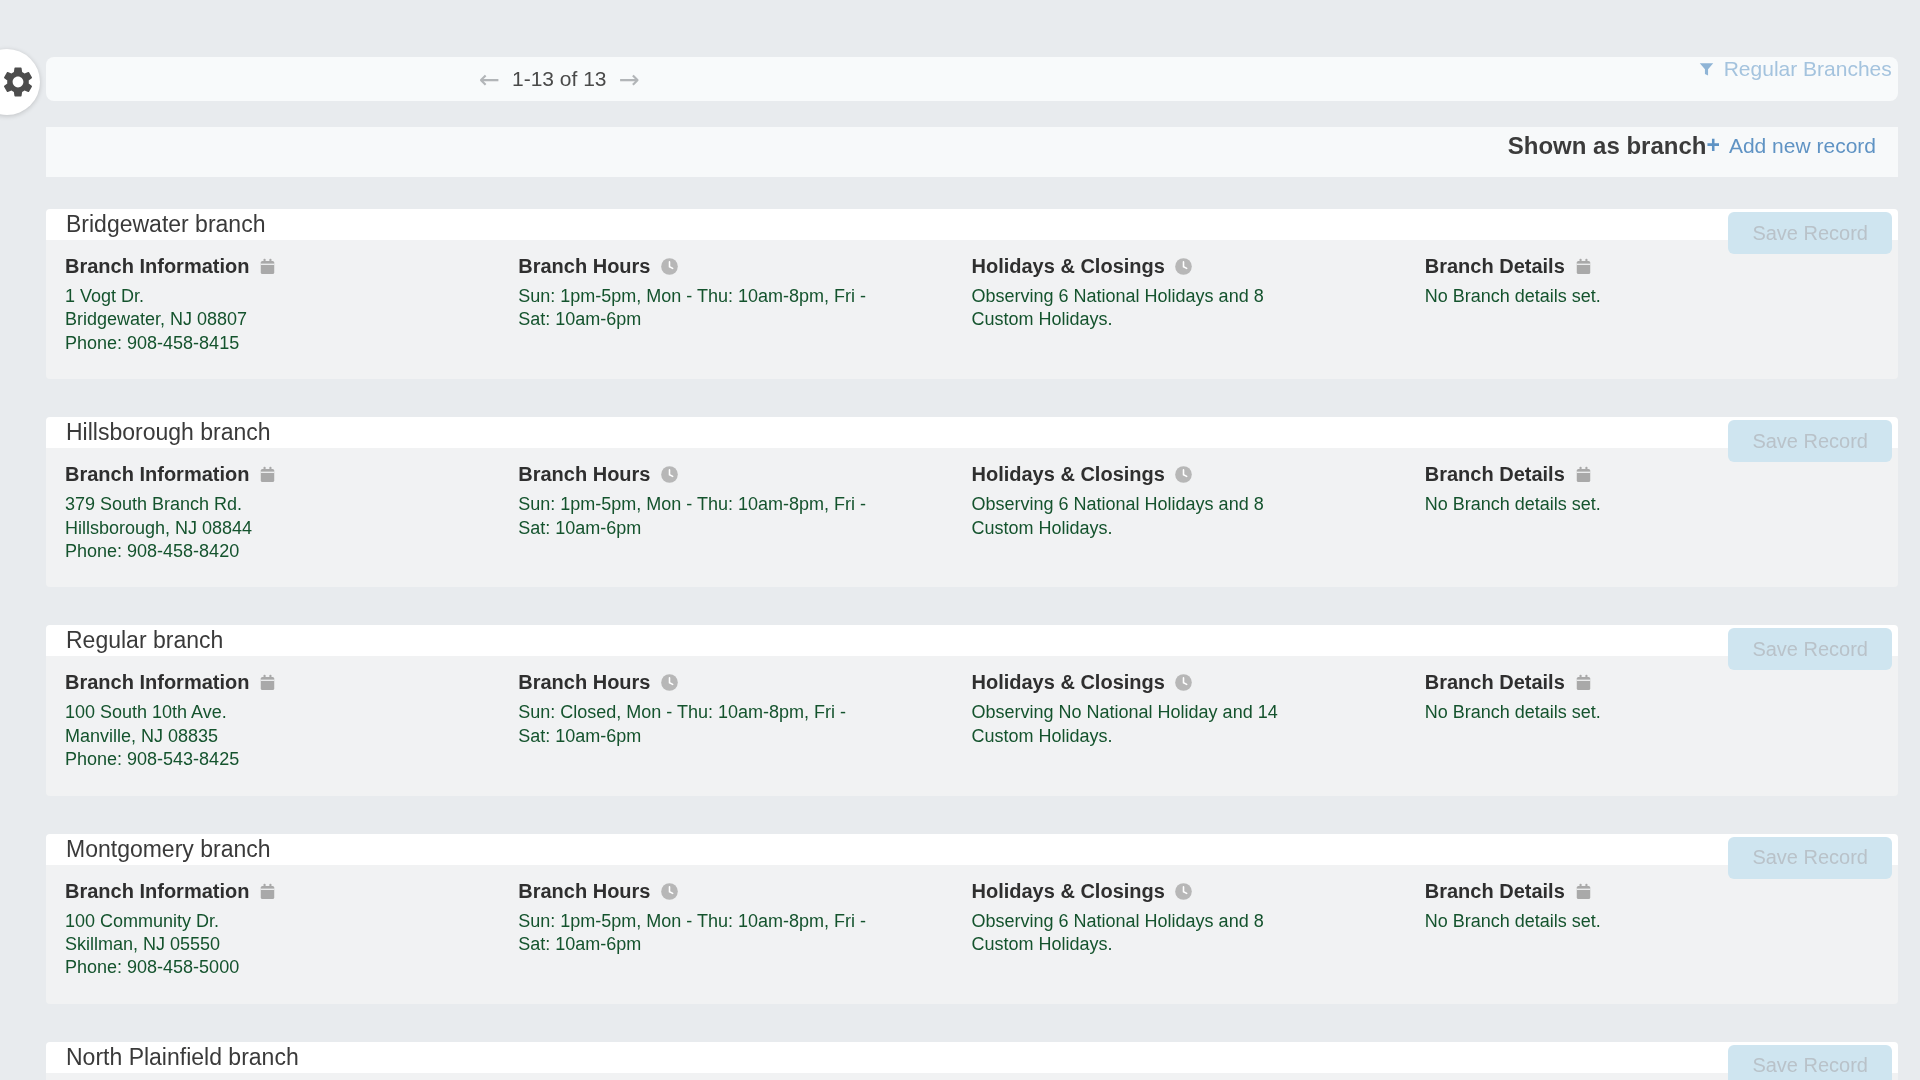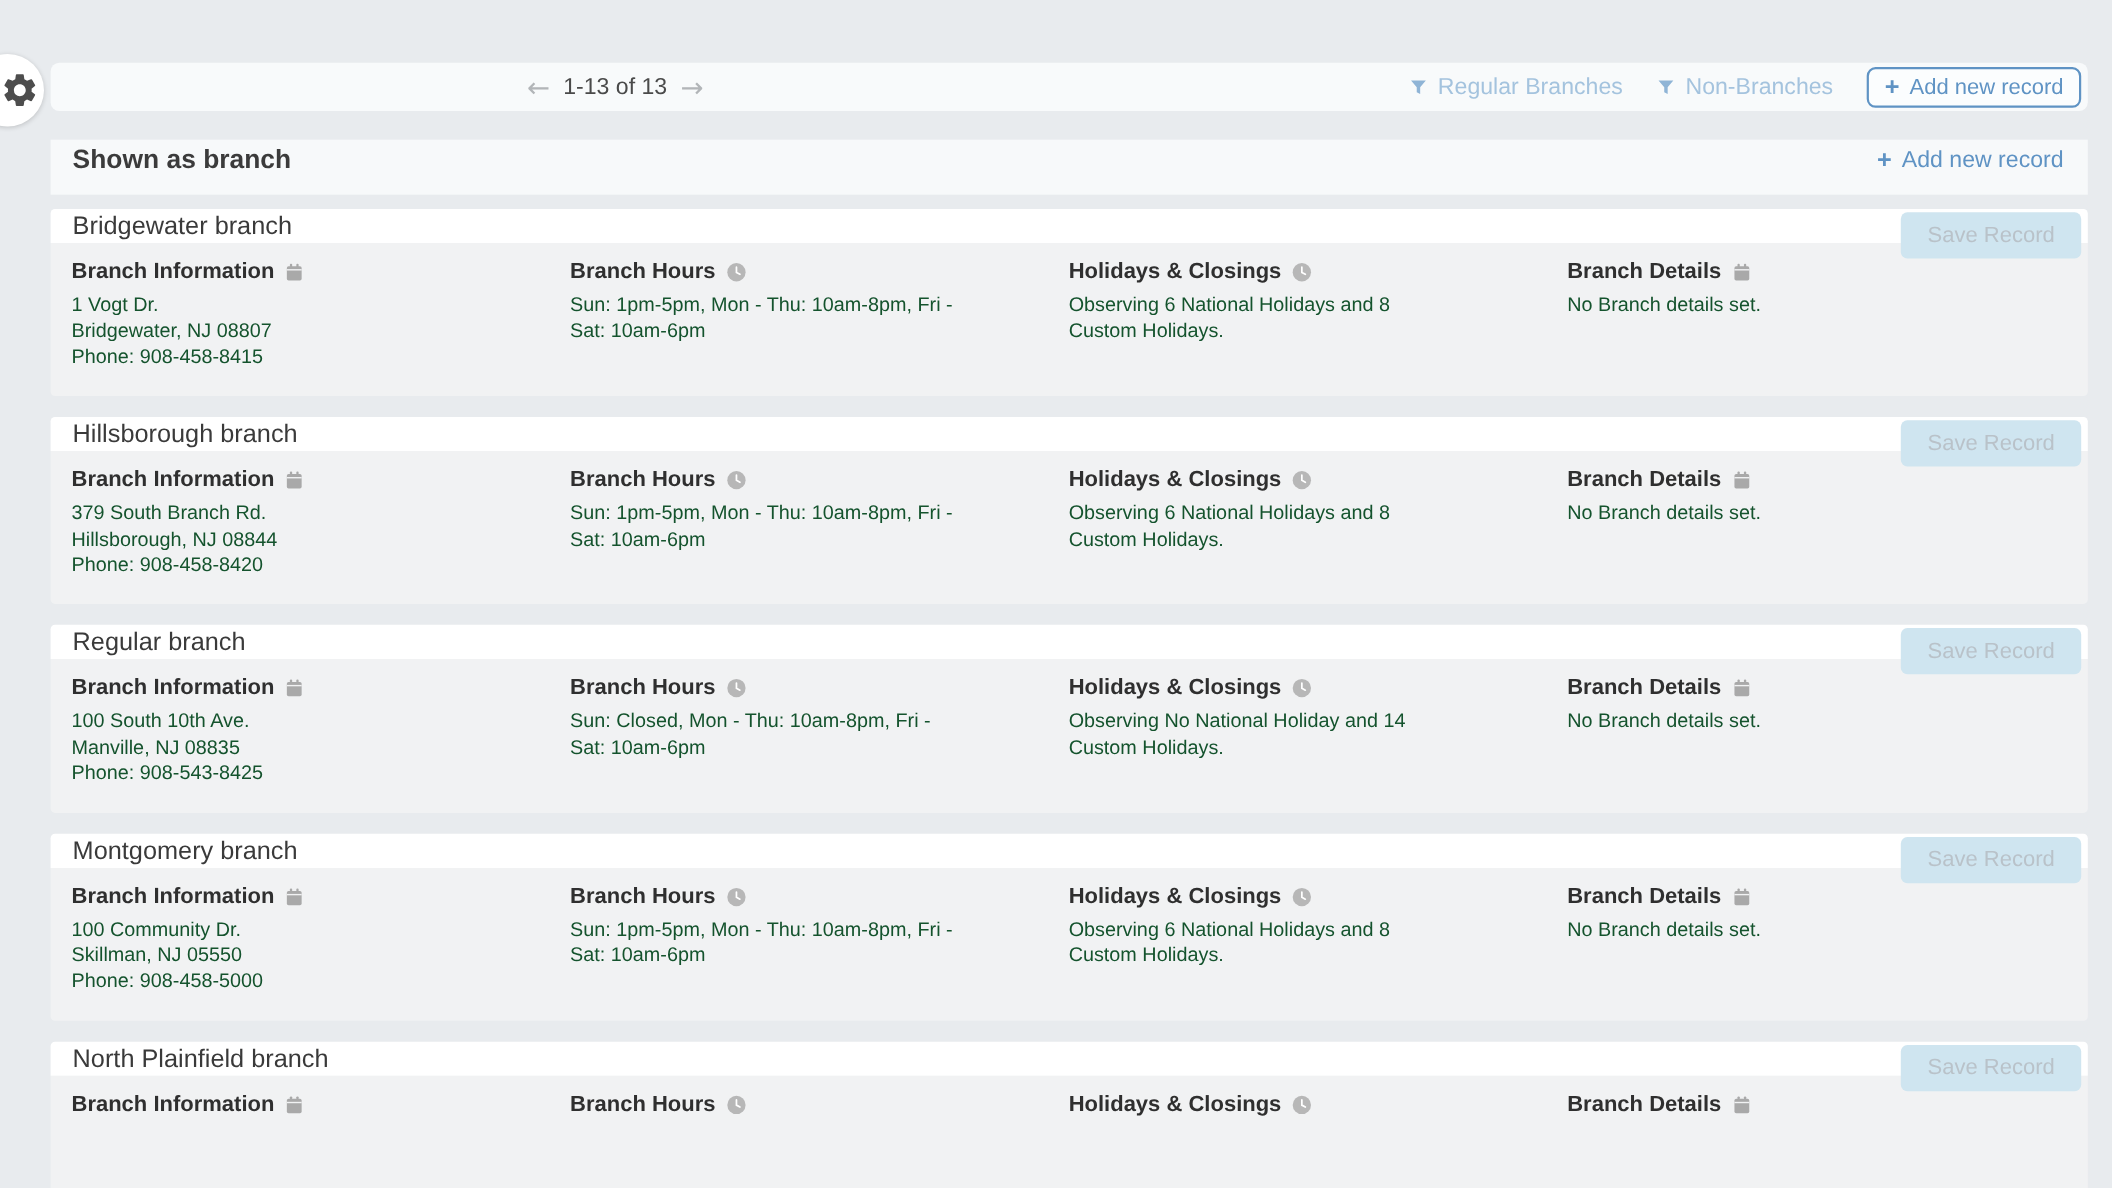--- a/index.html
+++ b/index.html
@@ -26,61 +26,61 @@
     background:#f8fafb; border-radius:8px;
   }
   .pagination {
     position:absolute; left:433px; top:0; height:44px;
     display:flex; align-items:center; gap:12px;
     font-size:21px; color:#4a4a4a;
   }
   .arrow { font-family:"DejaVu Sans", sans-serif; font-size:25px; color:#b2b5b8; cursor:pointer; }
   .toolbar-right {
     position:absolute; right:6px; top:0; height:44px;
-    display:flex; align-items:center; gap:31px;
+    display:flex; align-items:center; gap:58px;flex-direction:column;
   }
   .filter-btn {
     display:flex; align-items:center; gap:9px;
     font-size:21px; color:#a4c3de; cursor:pointer; background:none; border:none;
     font-family:"Liberation Sans", sans-serif;
   }
   .filter-btn svg { width:17px; height:17px; }
   .add-record-btn {
     display:flex; align-items:center; gap:9px;
     height:37px; padding:0 14px;
     border:2px solid #5f93c4; border-radius:8px;
     background:#fbfdfe; color:#5f93c4; font-size:20px; cursor:pointer;
     font-family:"Liberation Sans", sans-serif;
   }
   .plus { font-weight:700; font-size:23px; line-height:1; position:relative; top:-1px; }
 
   
   .section-header {
     position:absolute; left:46px; top:127px; width:1852px; height:50px;
     background:#f7f9fa;
-    display:flex; align-items:center; justify-content:space-between;
+    display:flex; align-items:center; justify-content:flex-end;
     padding:0 22px 12px 20px;
   }
   .section-title { font-size:24px; font-weight:700; color:#3b3b3b; }
   .section-add {
     display:flex; align-items:center; gap:9px;
     color:#5f93c4; font-size:21px; cursor:pointer; background:none; border:none;
     font-family:"Liberation Sans", sans-serif;
   }
 
   
   .cards {
     position:absolute; left:46px; top:190px; width:1852px;
     display:flex; flex-direction:column; gap:19px;
   }
   .card { border-radius:4px; }
   .card-header {
     position:relative; height:31px; background:#ffffff;
     border-radius:4px 4px 0 0;
-    display:flex; align-items:center; padding-left:20px;
+    display:flex; align-items:center; padding-left:20px;margin-top:19px;
   }
   .branch-name { font-size:23px; color:#3a3a3a; }
   .save-btn {
     position:absolute; right:6px; top:3px; height:42px; padding:0 24px;
     background:#cfe5f0; color:#b9c2c9; border:none; border-radius:6px;
     font-size:20px; font-family:"Liberation Sans", sans-serif; cursor:default;
   }
   .card-body {
     background:#f1f2f3; border-radius:0 0 4px 4px;
     min-height:127px;

